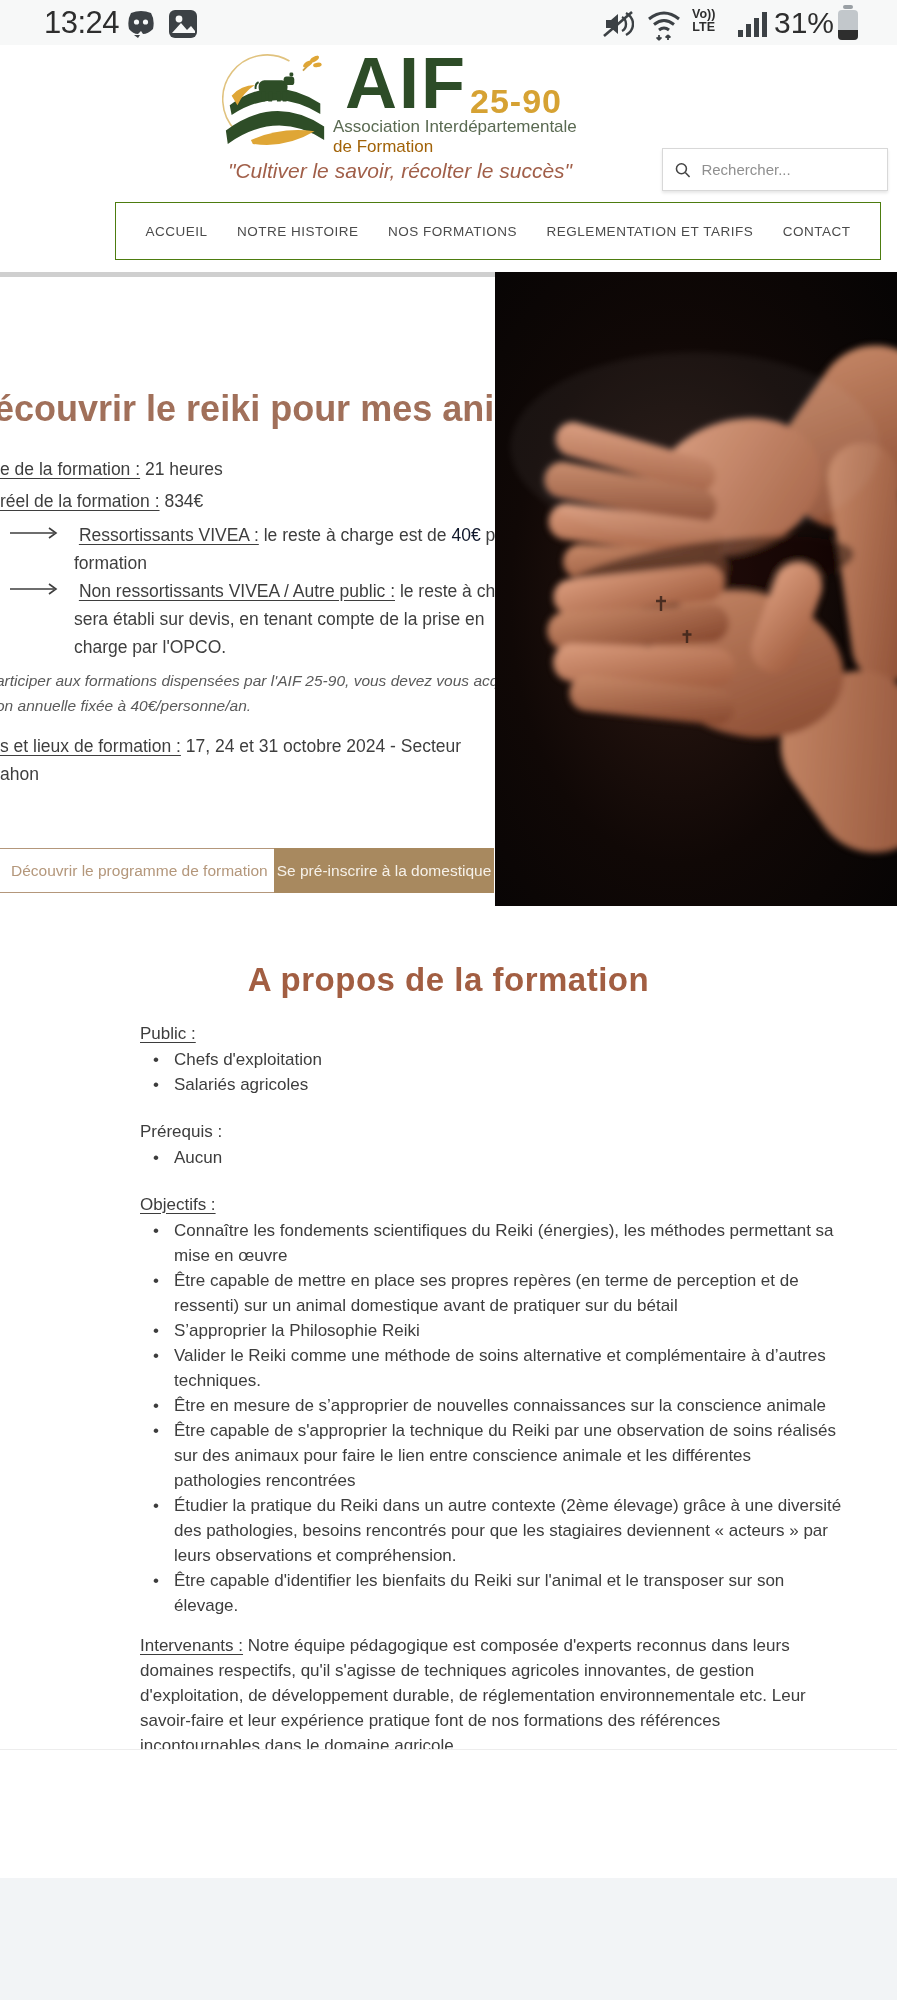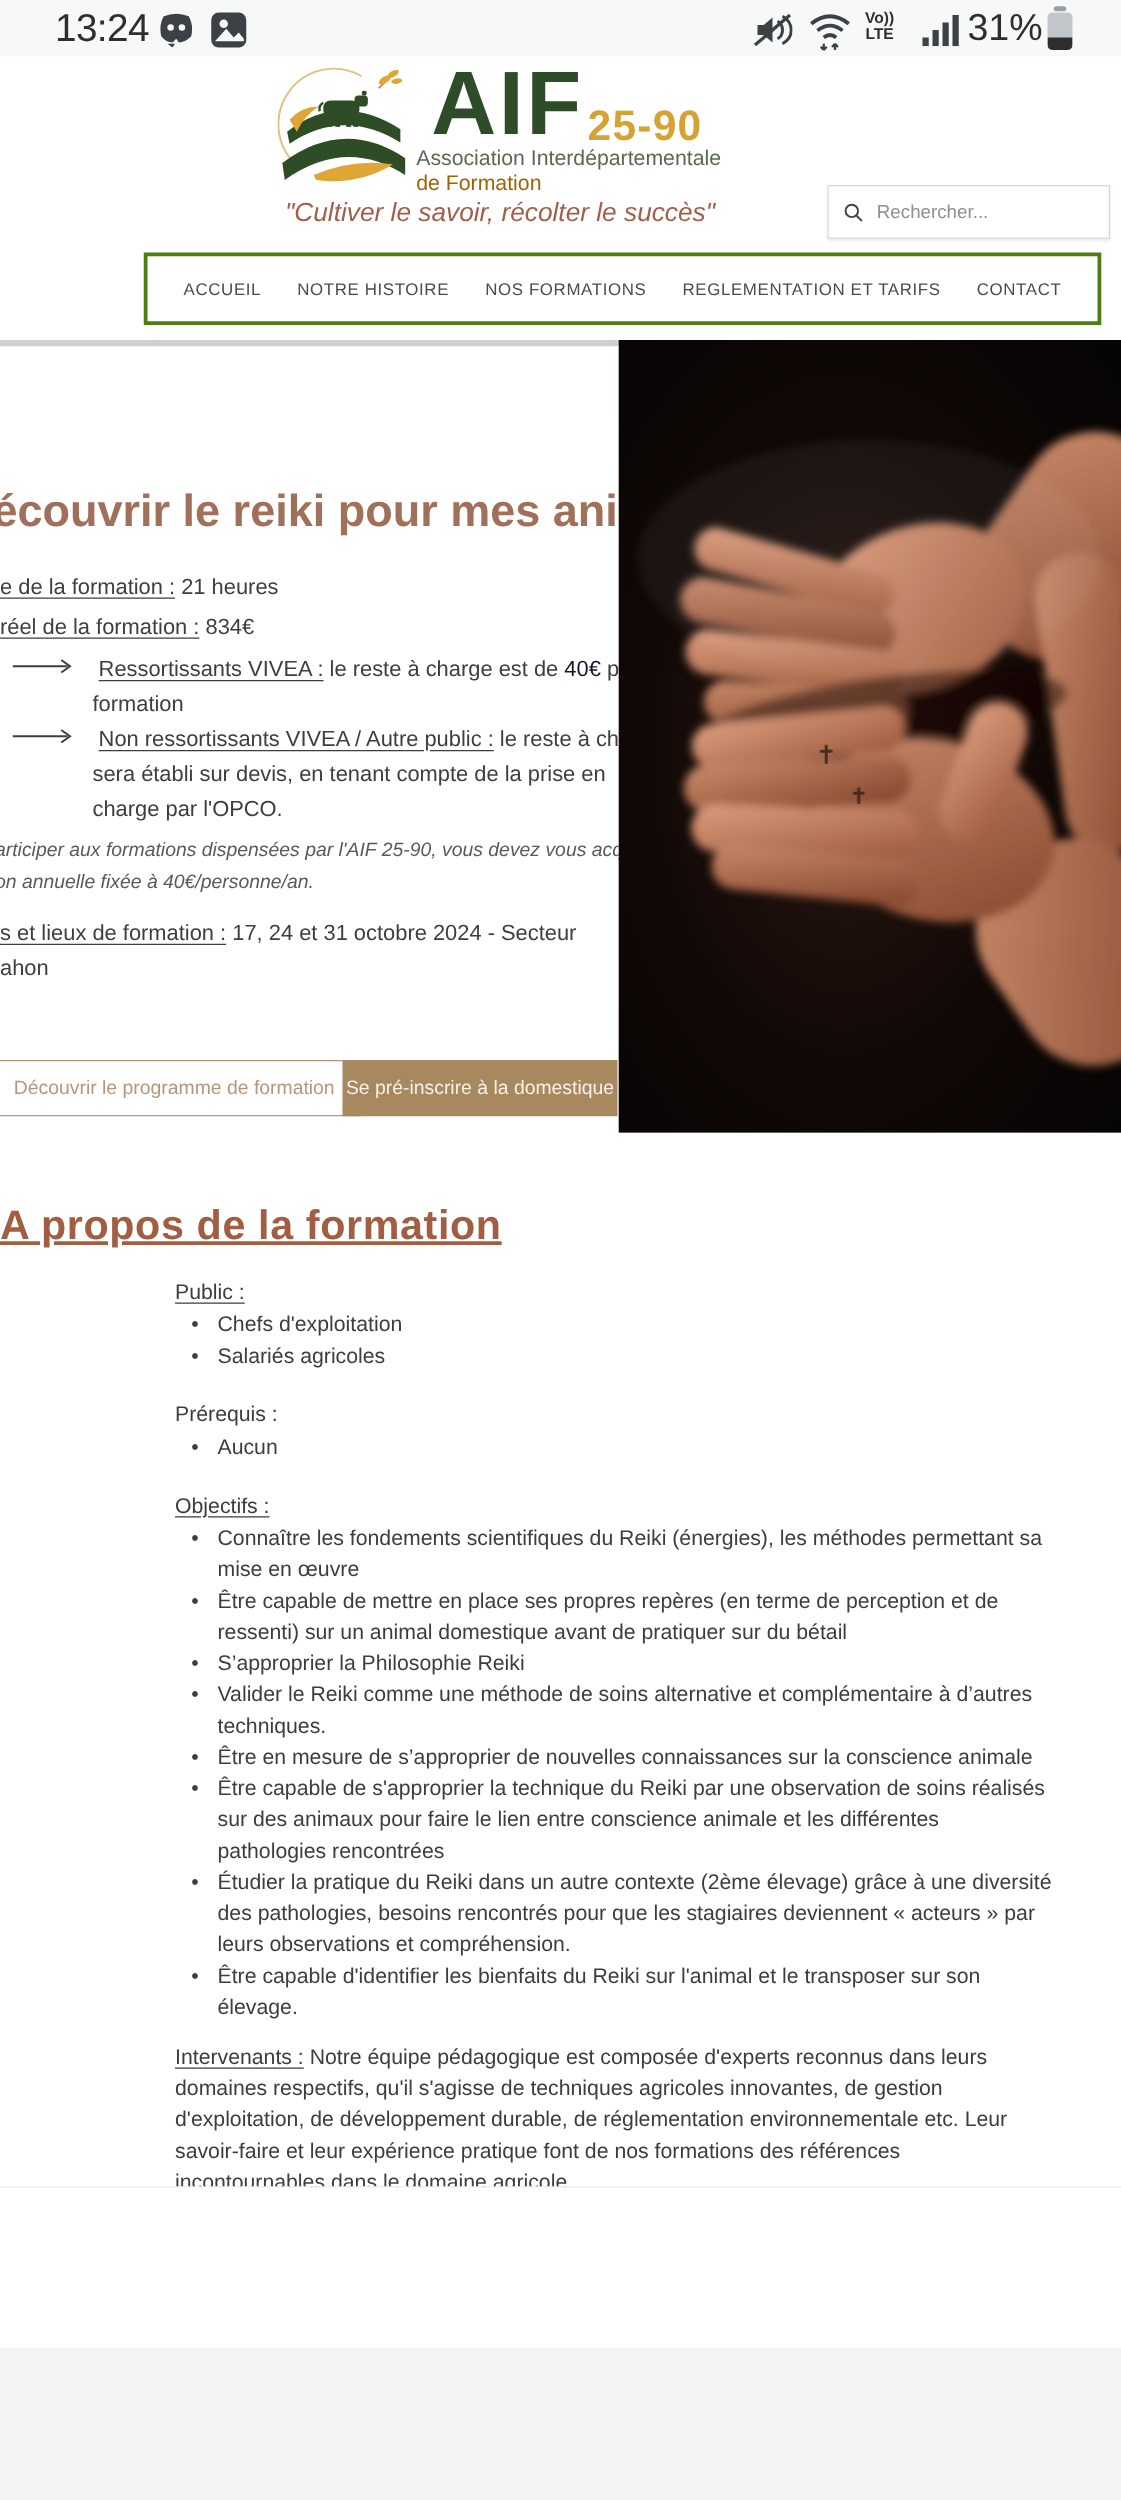--- a/index.html
+++ b/index.html
@@ -23,21 +23,21 @@
   .logo-org1{position:absolute;left:333px;top:117px;font-size:17px;color:#5a6a52;}
   .logo-org2{position:absolute;left:333px;top:137px;font-size:17px;color:#a16207;}
   .tagline{position:absolute;left:100px;top:159px;width:600px;text-align:center;
            font-size:21px;font-style:italic;color:#a15f49;}
   .searchbox{position:absolute;left:662px;top:148px;width:226px;height:43px;background:#fff;
              border:1px solid #d8d8d8;box-shadow:0 2px 3px rgba(0,0,0,.10);
              display:flex;align-items:center;padding:0 12px;box-sizing:border-box;gap:9px;}
   .searchbox input{border:none;outline:none;font-size:15px;width:100%;color:#555;
                    font-family:"Liberation Sans","DejaVu Sans",sans-serif;background:transparent;}
   .searchbox input::placeholder{color:#8f8f8f;}
-  .navbox{position:absolute;left:115px;top:202px;width:766px;height:58px;border:3px solid #4d7c0f;
+  .navbox{position:absolute;left:115px;top:202px;width:766px;height:58px;border:1px solid #4d7c0f;
           box-sizing:border-box;display:flex;align-items:center;justify-content:space-evenly;
           font-size:13.5px;color:#4b4b4b;letter-spacing:.5px;}
   .navbox .nav-item{cursor:pointer;white-space:nowrap;}
 
   
   .hero-topline{position:absolute;left:0;top:272px;width:497px;height:5px;background:#cfcfcf;z-index:4;}
   .hero{position:absolute;left:495px;top:272px;width:402px;height:634px;z-index:5;background:#070505;}
 
   
   .c-title{position:absolute;left:-6px;top:364px;font-size:36px;color:#a1705a;white-space:nowrap;z-index:1;}
@@ -45,21 +45,21 @@
   .lbl{text-decoration:underline;text-underline-offset:3px;}
   .amt{font-weight:400;color:#0f172a;}
   .arrow-ic{margin-right:16px;vertical-align:2px;}
   .note{position:absolute;font-size:15.5px;font-style:italic;color:#5a5a5a;white-space:nowrap;z-index:1;}
   .btn-outline{position:absolute;left:-10px;top:848px;height:45px;line-height:43px;padding:0 20px;
                border:1px solid #b4977b;color:#b4977b;font-size:15.5px;background:#fff;z-index:2;cursor:pointer;}
   .btn-solid{position:absolute;left:274px;top:848px;height:45px;width:220px;background:#a8895f;color:#f6f1e9;
              font-size:15.5px;display:flex;align-items:center;justify-content:center;z-index:2;cursor:pointer;}
 
   
-  .about-h{position:absolute;left:0;top:934px;width:897px;text-align:left;font-size:33px;color:#a25e42;letter-spacing:.5px;text-decoration:underline;}
+  .about-h{position:absolute;left:0;top:934px;width:897px;text-align:center;font-size:33px;color:#a25e42;letter-spacing:.5px;}
   .about-body{position:absolute;left:140px;top:1021px;width:702px;font-size:17px;color:#3d3d3d;line-height:25px;}
   .about-body .sec{margin-top:22px;}
   .about-body ul{list-style:none;margin:1px 0 0 0;padding:0;}
   .about-body li{position:relative;padding-left:34px;}
   .about-body li::before{content:"•";position:absolute;left:13px;}
   .intervenants{margin-top:15px;}
 
   
   .browser-bar{position:absolute;left:0;top:1750px;width:897px;height:128px;background:#fff;
                box-shadow:0 -1px 0 #ededed;z-index:10;}

